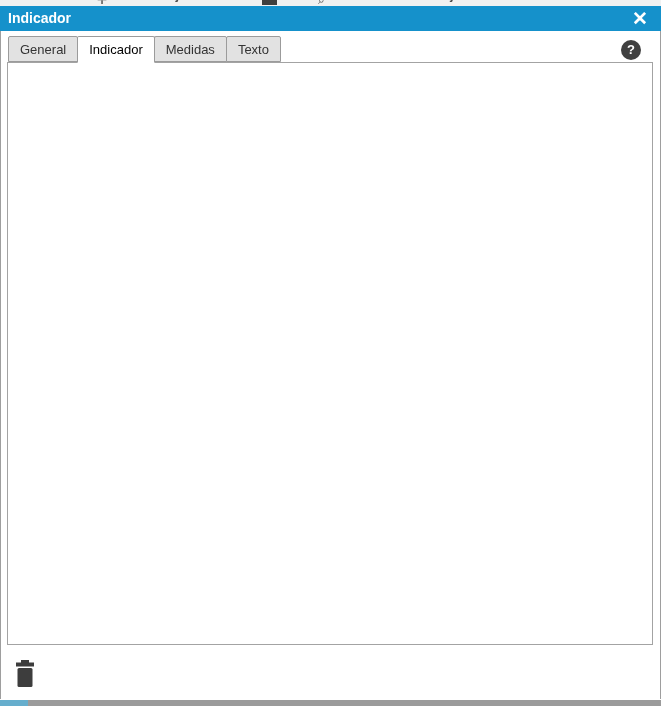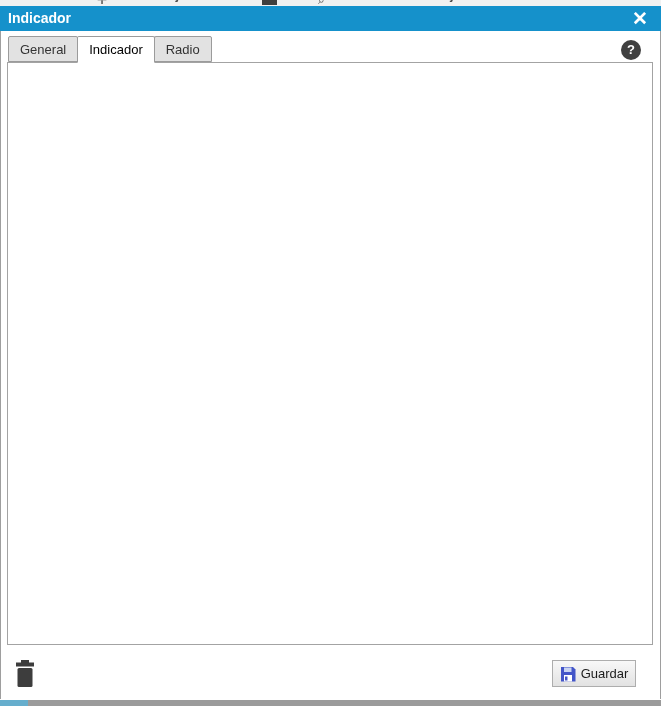--- a/index.html
+++ b/index.html
@@ -84,21 +84,22 @@
     <span class="title">Indicador</span>
     <span class="close-btn">✕</span>
   </div>
 
   <div class="side-border" style="left:0;"></div>
   <div class="side-border" style="left:660px;"></div>
 
   <div class="tabbar">
     <div class="tab">General</div>
     <div class="tab active">Indicador</div>
-    <div class="tab">Radio</div>
+    <div class="tab">Medidas</div>
+    <div class="tab">Texto</div>
   </div>
   <div class="help-btn">?</div>
 
   <div class="panel"></div>
 
   <span class="lbl" style="left:20px; top:83px;">Tipo Indicador</span>
   <div class="sel" style="left:154px; top:79px; width:163px; height:22px;">
     <span>Marcas</span>
     <span class="chev">
       <svg width="11" height="7" viewBox="0 0 11 7">
@@ -180,26 +181,17 @@
   <input class="inp" style="left: 336px; top: 287px; width: 46px; height: 20px;" value="0">
   <span class="lbl" style="left:385px; top:292px;">%</span>
 
   <div class="trash-btn">
     <svg width="22" height="27" viewBox="0 0 22 27">
       <rect x="7" y="0" width="8" height="3" fill="#3d3d3d"></rect>
       <rect x="2" y="2.5" width="18" height="4" fill="#3d3d3d"></rect>
       <rect x="3.5" y="8" width="15" height="19" rx="1.5" fill="#3d3d3d"></rect>
     </svg>
   </div>
-  <div class="save-btn">
-    <svg width="16" height="16" viewBox="0 0 16 16">
-      <path d="M1 1 h12 l2.5 2.5 v12 h-14.5 z" fill="#4355c8"></path>
-      <rect x="4" y="9" width="8" height="6.5" fill="#ffffff"></rect>
-      <rect x="5" y="10.5" width="2.5" height="4" fill="#4355c8"></rect>
-      <rect x="4" y="1.5" width="7.5" height="4.5" fill="#c9d4f2"></rect>
-    </svg>
-    <span>Guardar</span>
-  </div>
 
   <div class="bottom-strip">
     <div class="blue"></div>
   </div>
 </div>
 
 </body></html>

